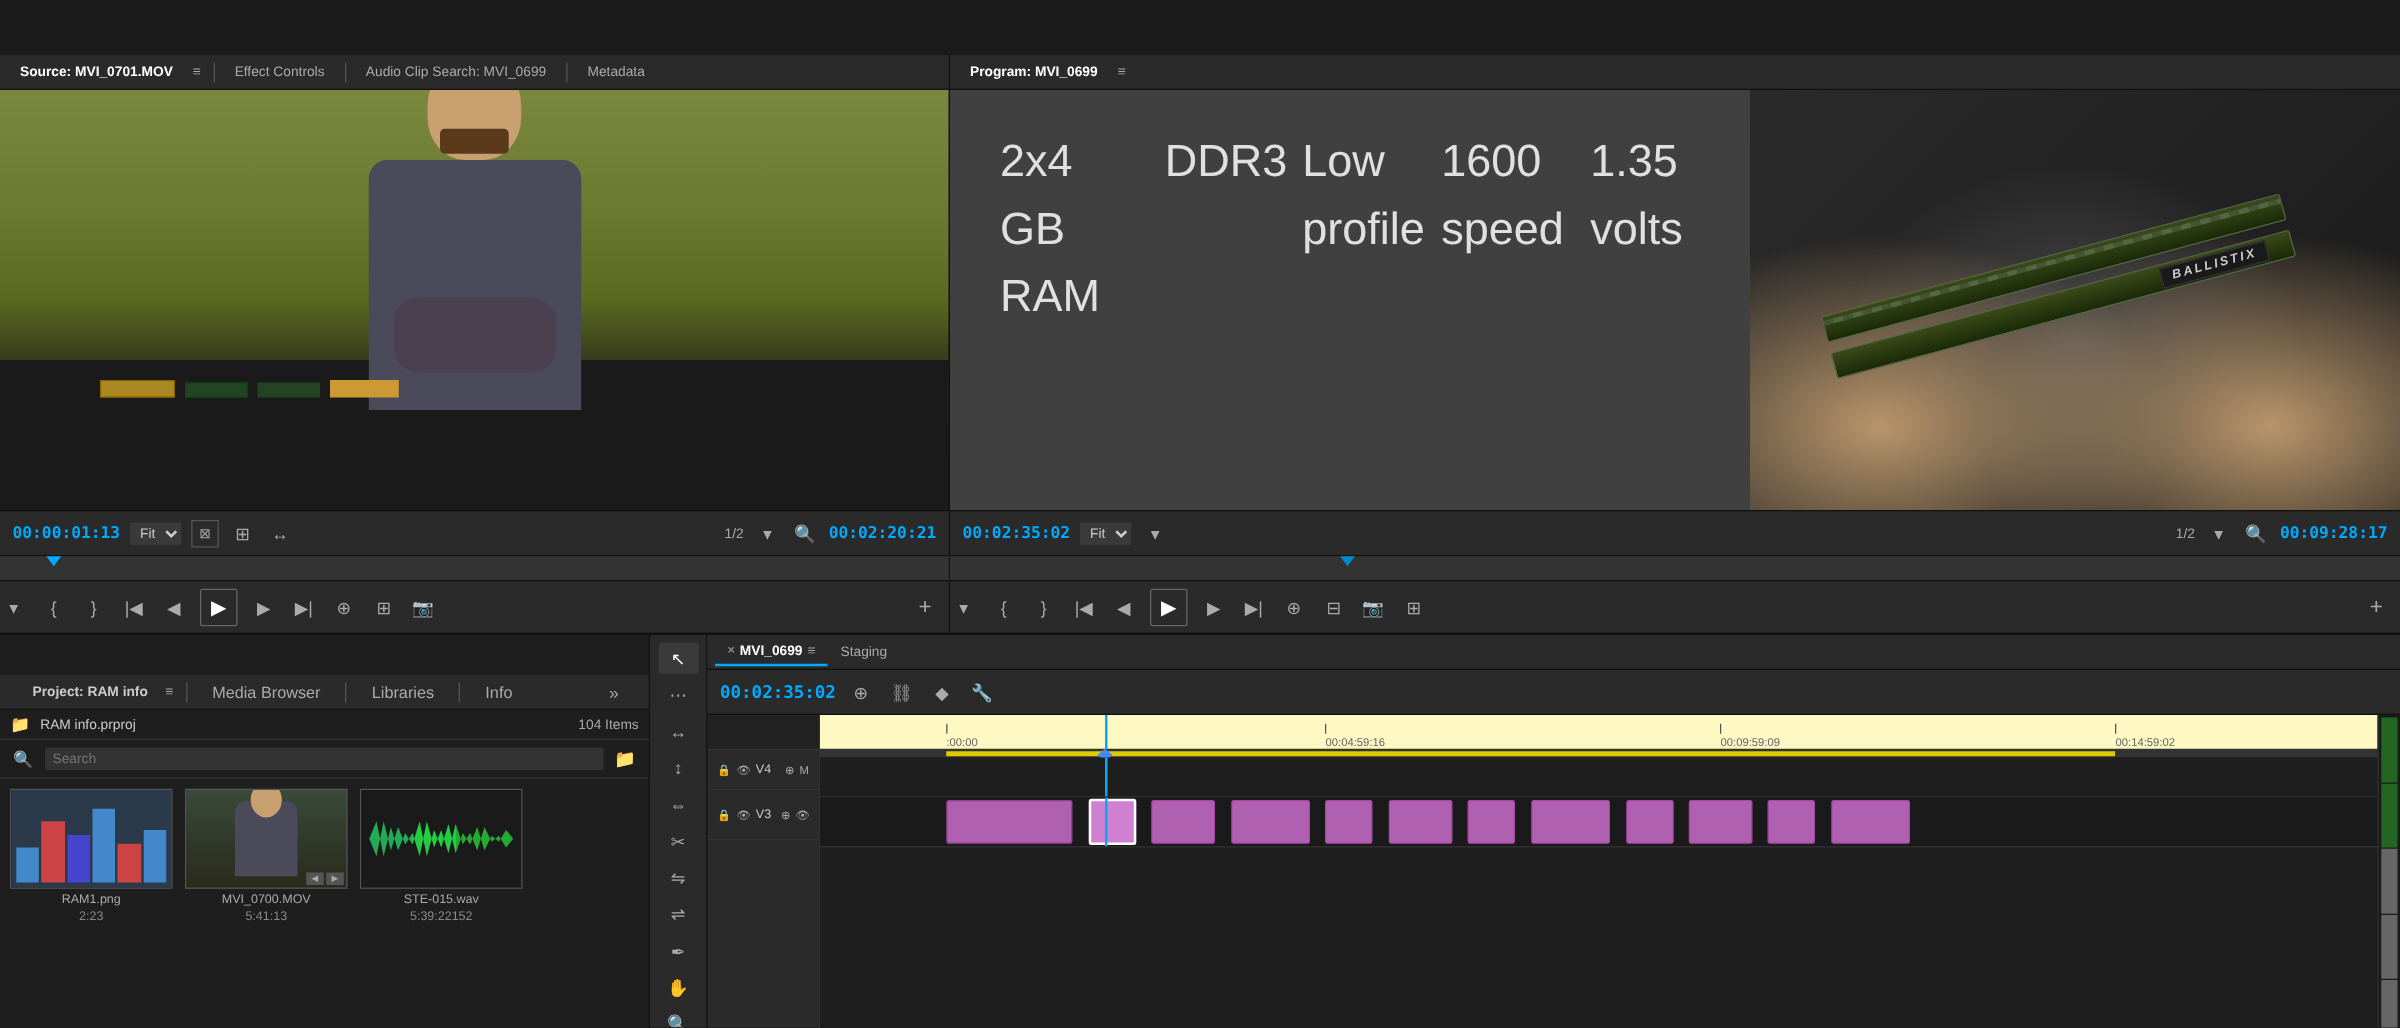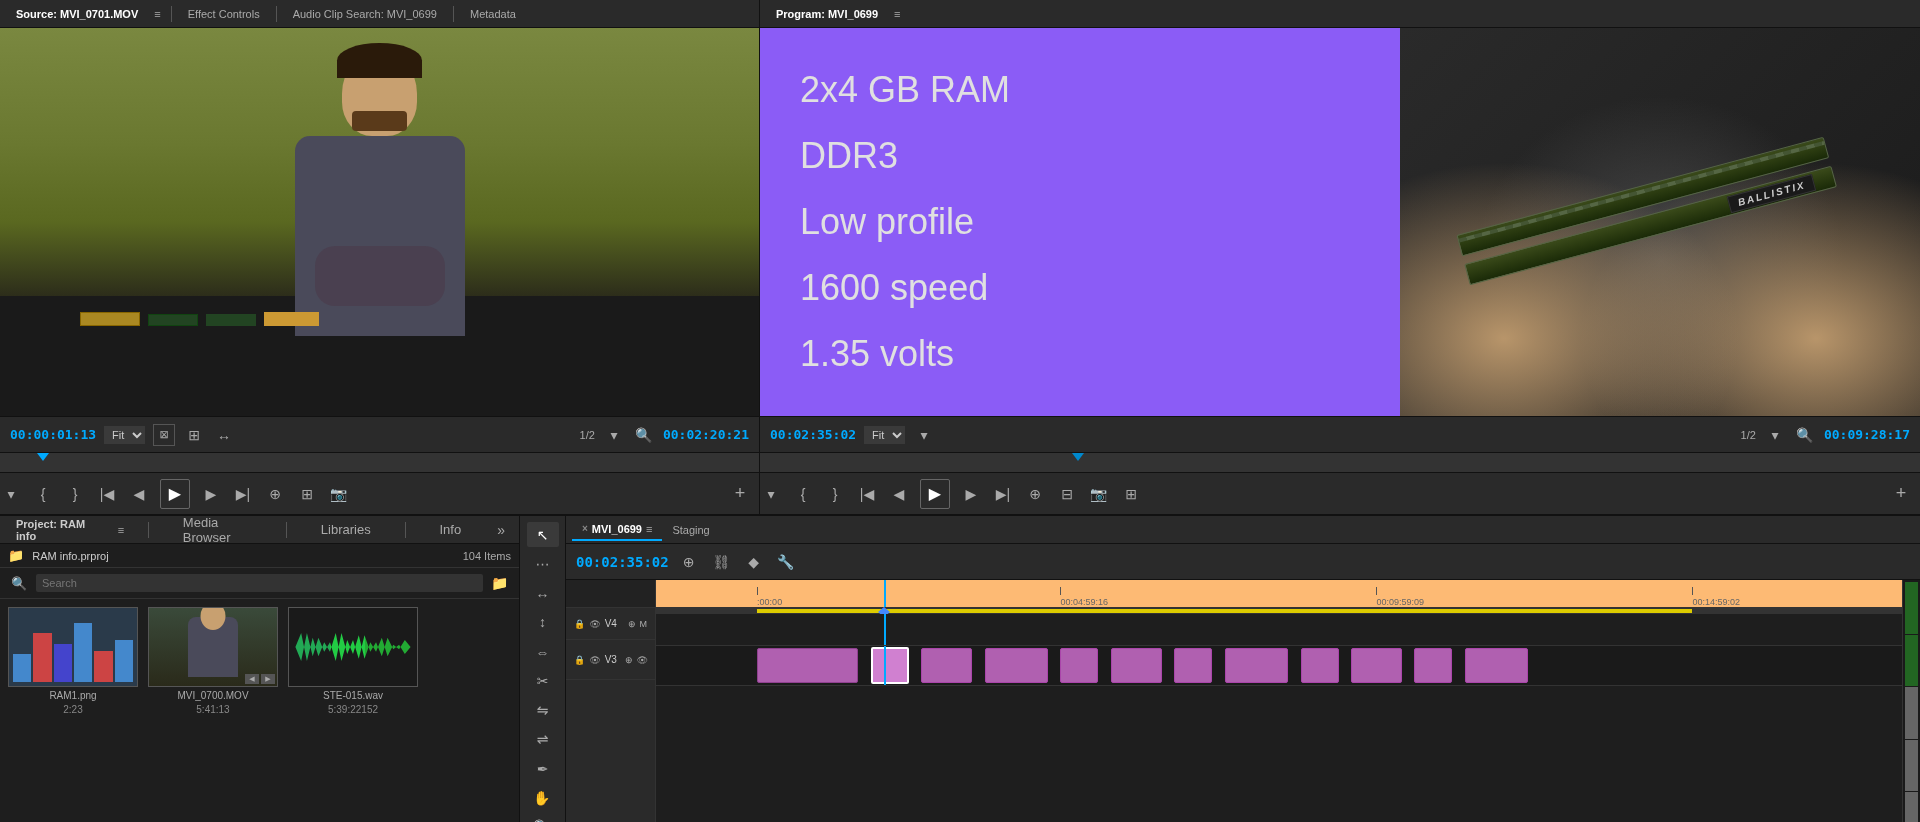--- a/index.html
+++ b/index.html
@@ -9,22 +9,23 @@
       background: #1a1a1a;
       font-family: Arial, sans-serif;
       font-size: 12px;
       color: #ccc;
       overflow: hidden;
     }
 
     
     .top-area {
       display: flex;
-      height: 514px;
+      height: 462px;
       background: #1a1a1a;
+      margin-top: 44px;
     }
 
     
     .source-panel {
       width: 760px;
       display: flex;
       flex-direction: column;
       border-right: 1px solid #111;
     }
     .panel-tabs {
@@ -74,24 +75,24 @@
       display: flex;
       flex-direction: column;
     }
     .program-video-bg {
       width: 100%;
       height: 100%;
       display: flex;
     }
     .program-left {
       flex: 1;
-      background: #8b5cf6;
-      position: relative;
-      display: flex;
-      flex-direction: column;
+      background: #404040;
+      position: relative;
+      display: flex;
+      flex-direction: row;
       justify-content: center;
       padding: 30px 40px;
       gap: 12px;
     }
     .program-right {
       width: 520px;
       background: #2a2a2a;
       position: relative;
       overflow: hidden;
     }
@@ -224,23 +225,24 @@
       background: #1e1e1e;
       display: flex;
       flex-direction: column;
       border-right: 1px solid #111;
     }
     .project-tabs {
       display: flex;
       background: #2a2a2a;
       height: 28px;
       align-items: center;
-      padding: 0 8px;
-      gap: 20px;
+      padding: 0 18px;
+      gap: 6px;
       border-bottom: 1px solid #111;
+      margin-top: 32px;
     }
     .project-title {
       font-size: 11px;
       color: #ccc;
       font-weight: bold;
       padding: 4px 8px;
     }
     .project-menu {
       font-size: 11px;
       color: #aaa;
@@ -523,21 +525,21 @@
       flex: 1;
       display: flex;
       flex-direction: column;
       overflow: hidden;
       position: relative;
     }
 
     
     .timeline-ruler {
       height: 28px;
-      background: #fdba74;
+      background: #fef9c3;
       border-bottom: 1px solid #333;
       position: relative;
       display: flex;
       align-items: flex-end;
     }
     .ruler-mark {
       position: absolute;
       bottom: 0;
       font-size: 9px;
       color: #666;

